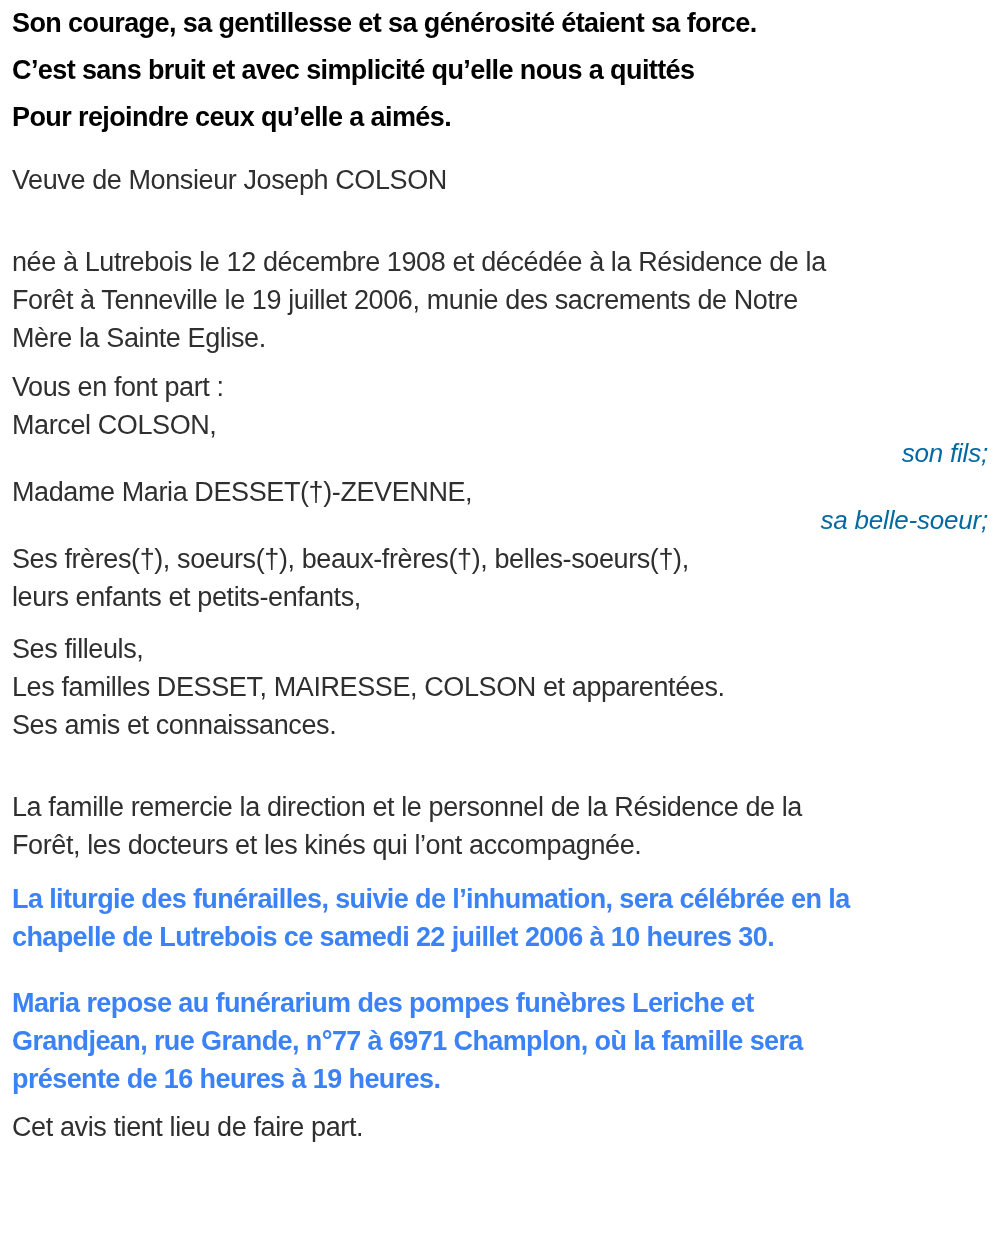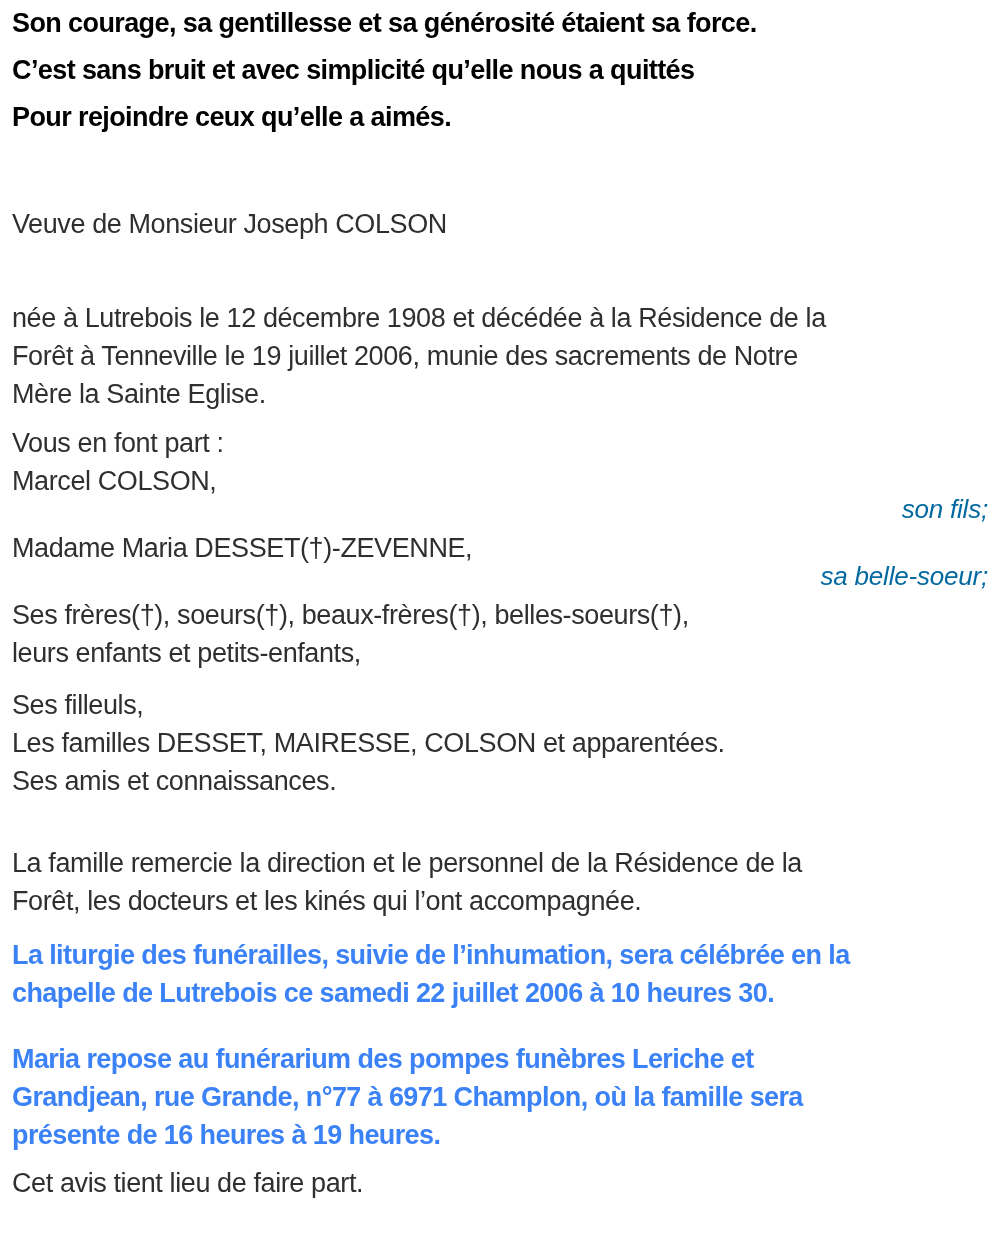--- a/index.html
+++ b/index.html
@@ -49,22 +49,22 @@
 
   .strong {
     font-size: 27px;
     line-height: 38px;
     font-weight: bold;
     color: #3b82f6;
     letter-spacing: -0.6px;
     white-space: pre-line;
   }
 
-  .sub      { margin-top: 64px; }
-  .details  { margin-top: 56px; }
+  .sub      { margin-top: 20px; }
+  .details  { margin-top: 44px; }
   .intro    { margin-top: 11px; }
   .name-line{ margin-top: 0; }
   .relation {
     margin: -6px 0 5px 0;
     text-align: right;
     font-style: italic;
     font-size: 26px;
     line-height: 30px;
     color: #0369a1;
     letter-spacing: -0.2px;

